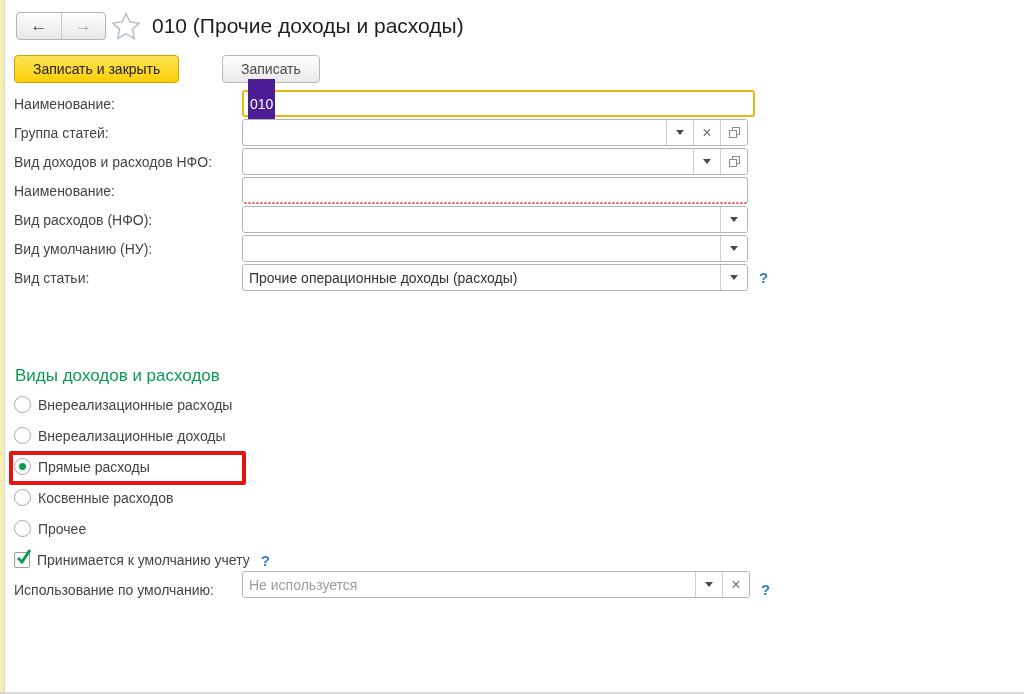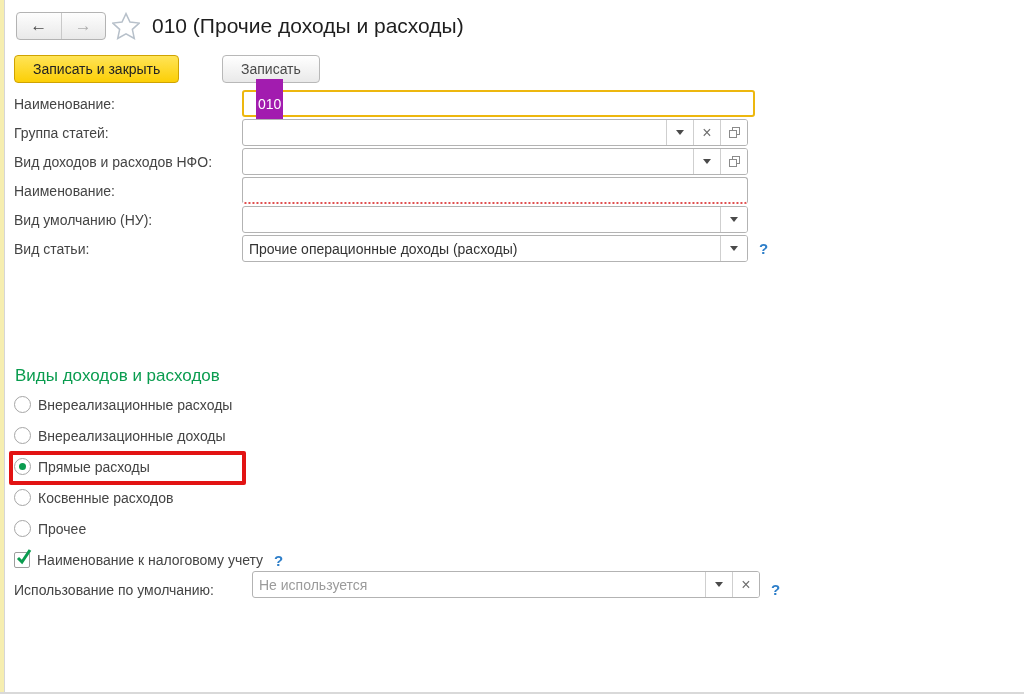--- a/index.html
+++ b/index.html
@@ -57,21 +57,21 @@
   .input, .combo {
     position: relative; height: 27px; background: #fff;
     border: 1px solid #b3b3b3; border-radius: 3px;
     display: flex; align-items: center; flex: none;
   }
   .input { width: 513px; }
   .combo { width: 506px; }
   .input.focused { border: 2px solid #edb70e; }
   .input.required { border-bottom: 2px dotted #e05050; }
   .sel-text {
-    margin-left: 12px; background: #a21caf; color: #fff;
+    margin-left: 4px; background: #4c1d95; color: #fff;
     font-size: 14px; line-height: 20px; padding: 15px 2px;
   }
   .combo-text { flex: 1; font-size: 14px; color: #333; padding-left: 6px; white-space: nowrap; overflow: hidden; }
   .combo-text.placeholder { color: #9b9b9b; }
   .cbtn {
     width: 27px; height: 100%; flex: none; border-left: 1px solid #cfcfcf;
     display: flex; align-items: center; justify-content: center; cursor: pointer;
     background: #fff; border-radius: 0 2px 2px 0;
   }
   .tri {
@@ -181,20 +181,29 @@
     </div>
   </div>
 
   <div class="frow">
     <div class="flabel">Наименование:</div>
     <div class="input required" style="width:506px;">
       <span class="combo-text"></span>
     </div>
   </div>
 
+  <div class="frow">
+    <div class="flabel">Вид расходов (НФО):</div>
+    <div class="combo">
+      <div class="combo-text"></div>
+      <div class="cbtn">
+        <span class="tri"></span>
+      </div>
+    </div>
+  </div>
 
   <div class="frow">
     <div class="flabel">Вид умолчанию (НУ):</div>
     <div class="combo">
       <div class="combo-text"></div>
       <div class="cbtn">
         <span class="tri"></span>
       </div>
     </div>
   </div>
@@ -238,27 +247,27 @@
     <div class="radio-label">Прочее</div>
   </div>
 </div>
 
 <div class="checkbox-row">
   <div class="checkbox-box">
     <svg width="17" height="17" viewBox="0 0 17 17">
       <polyline points="2,9 6,13 14,1" fill="none" stroke="#0a9c4f" stroke-width="3"></polyline>
     </svg>
   </div>
-  <div class="checkbox-label">Наименование к налоговому учету</div>
+  <div class="checkbox-label">Принимается к умолчанию учету</div>
   <span class="help">?</span>
 </div>
 
 <div class="usage-row">
   <div class="flabel">Использование по умолчанию:</div>
-  <div class="combo" style="width:508px;margin-left:10px;">
+  <div class="combo" style="width:508px;">
     <div class="combo-text placeholder">Не используется</div>
     <div class="cbtn">
       <span class="tri"></span>
     </div>
     <div class="cbtn">
       <span class="xglyph">×</span>
     </div>
   </div>
   <span class="help">?</span>
 </div>

